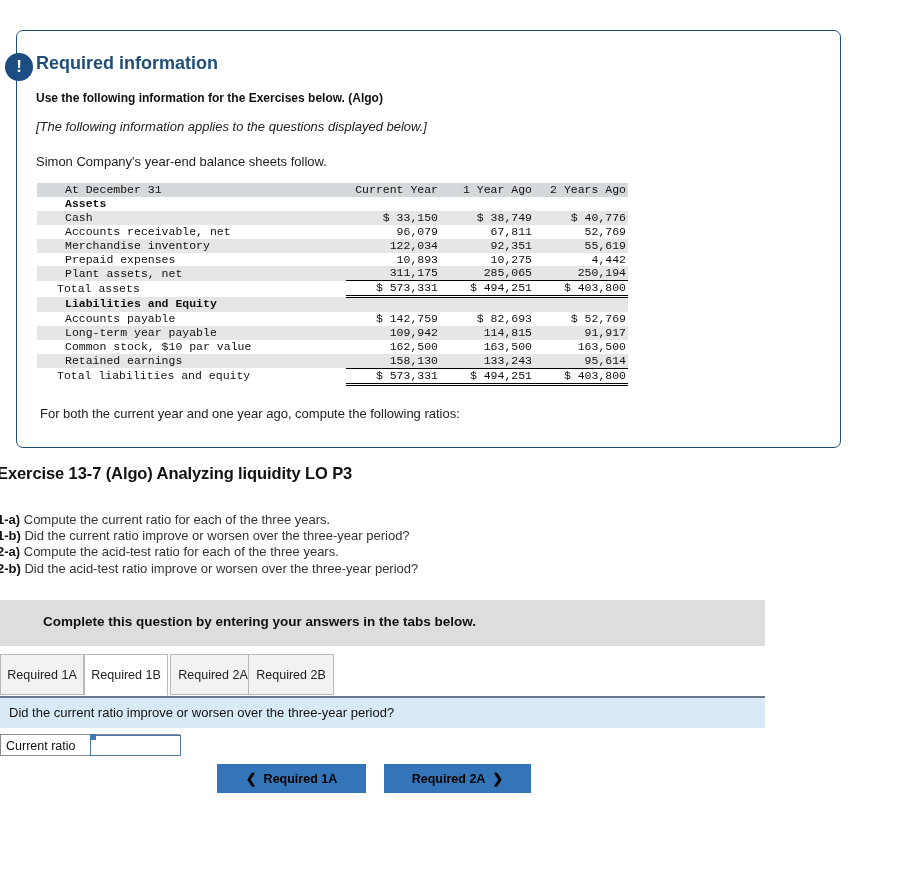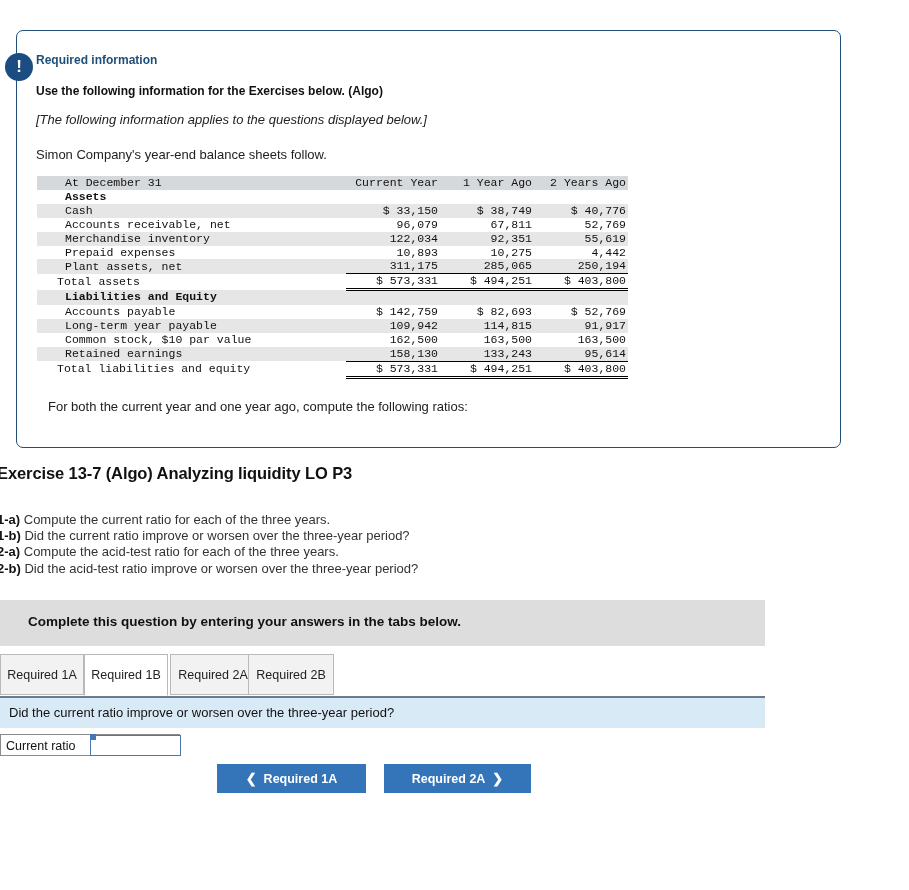--- a/index.html
+++ b/index.html
@@ -44,21 +44,21 @@
     text-align: center;
     z-index: 5;
     font-family: "Liberation Sans", sans-serif;
   }
   #info-inner {
     padding: 22px 24px 0 19px;
   }
   .req-info-heading {
     color: #1f4e79;
     font-weight: bold;
-    font-size: 12px;
+    font-size: 18px;
     margin: 0 0 17px 0;
   }
   .use-following {
     color: #111111;
     font-weight: bold;
     font-size: 12px;
     margin: 0 0 14px 0;
   }
   .applies-note {
     font-style: italic;
@@ -67,21 +67,21 @@
     margin: 0 0 20px 0;
   }
   .company-line {
     font-size: 13px;
     color: #222222;
     margin: 0 0 14px 0;
   }
   .ratios-line {
     font-size: 13px;
     color: #222222;
-    margin: 20px 0 0 12px;
+    margin: 20px 0 0 4px;
   }
 
   
   #bs-table {
     border-collapse: collapse;
     font-family: "Liberation Mono", monospace;
     font-size: 11.5px;
     color: #111111;
     width: 557px;
     margin-left: 1px;
@@ -153,24 +153,25 @@
     position: absolute;
     left: 0;
     top: 600px;
     width: 765px;
     height: 46px;
     background: #dddddd;
     box-sizing: border-box;
   }
   #complete-bar span {
     display: block;
-    padding: 14px 0 0 28px;
+    padding: 14px 0 0 9px;
     font-weight: bold;
     font-size: 13.5px;
     color: #111111;
+    margin-left: 34px;
   }
 
   
   #tab-row {
     position: absolute;
     left: 0;
     top: 654px;
     width: 765px;
     height: 42px;
   }
@@ -249,21 +250,21 @@
     background: #4477b4;
     z-index: 6;
   }
 
   
   .navbtn {
     position: absolute;
     top: 764px;
     height: 29px;
     background: #3375b8;
-    color: #ffffff;
+    color: #000000;
     font-size: 12.5px;
     font-weight: bold;
     line-height: 29px;
     text-align: center;
     box-sizing: border-box;
     white-space: nowrap;
   }
   #btn-prev { left: 217px; width: 149px; }
   #btn-next { left: 384px; width: 147px; }
   .navbtn .chev {

